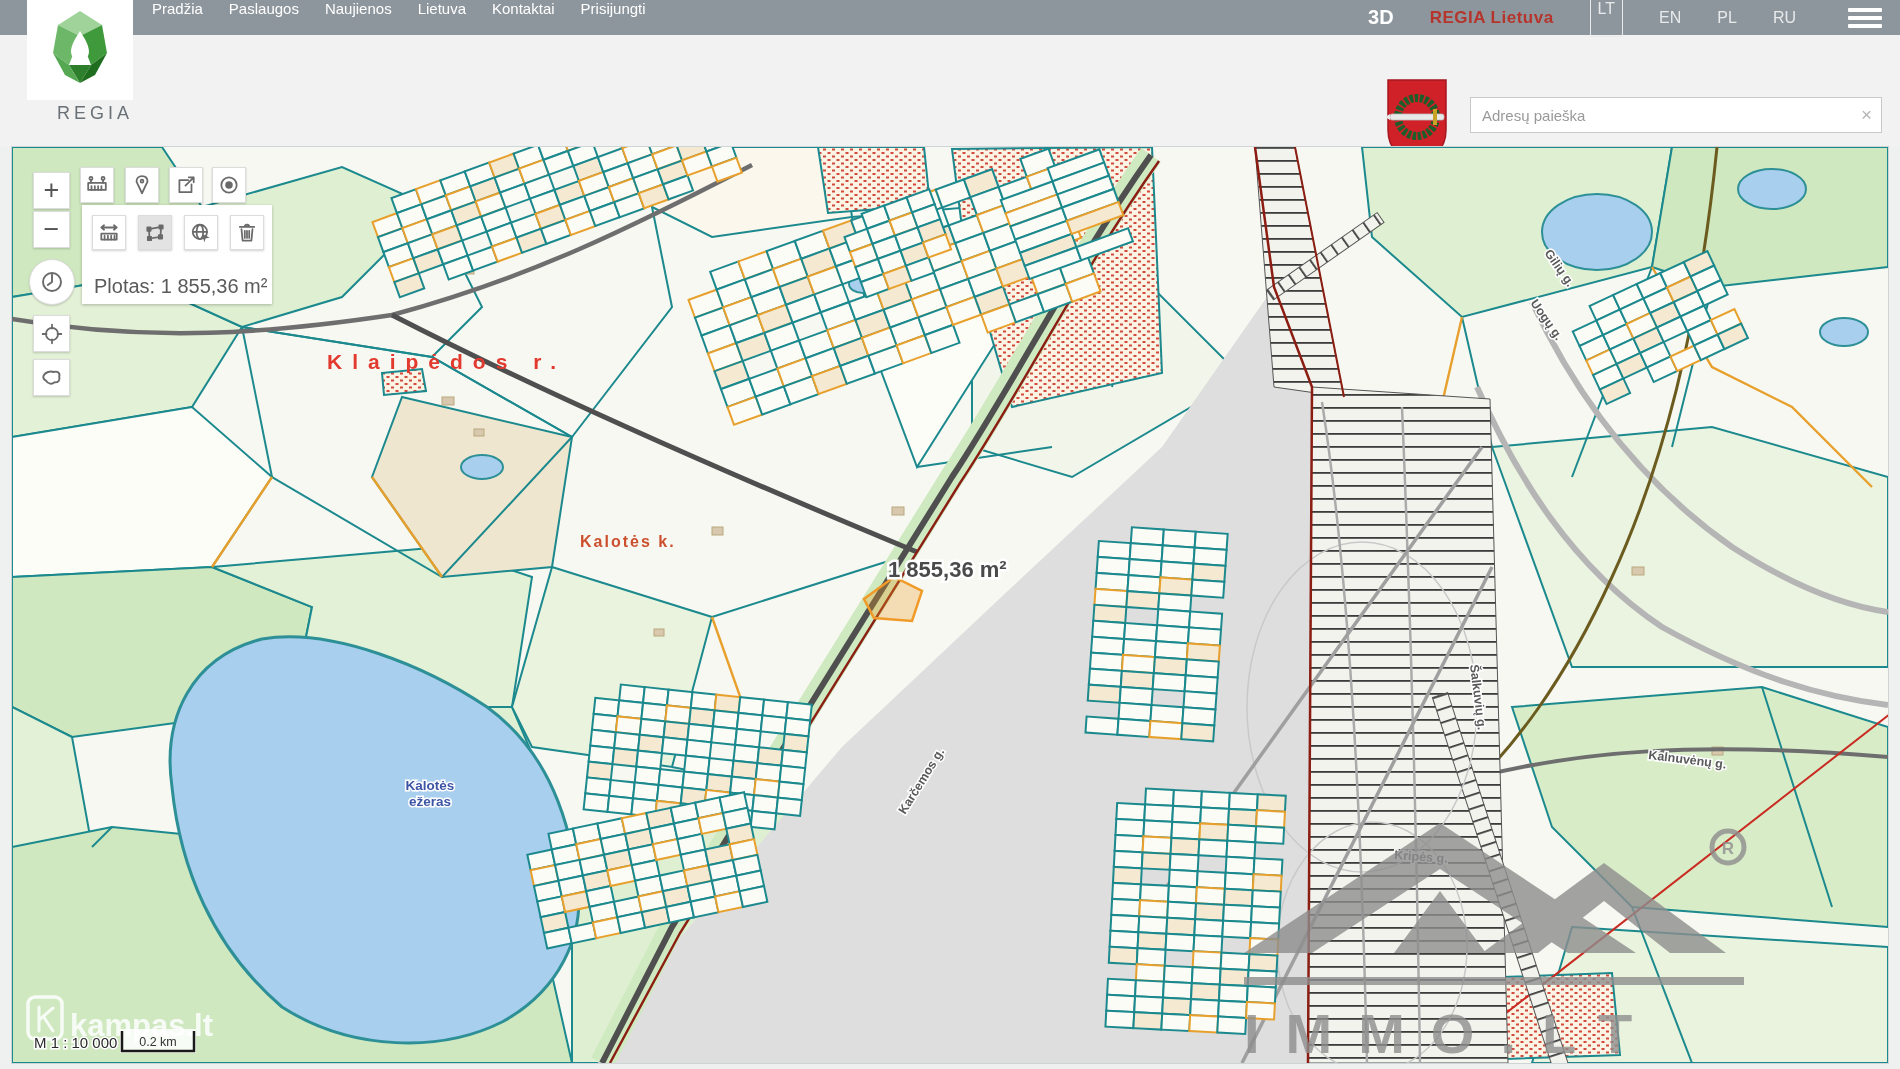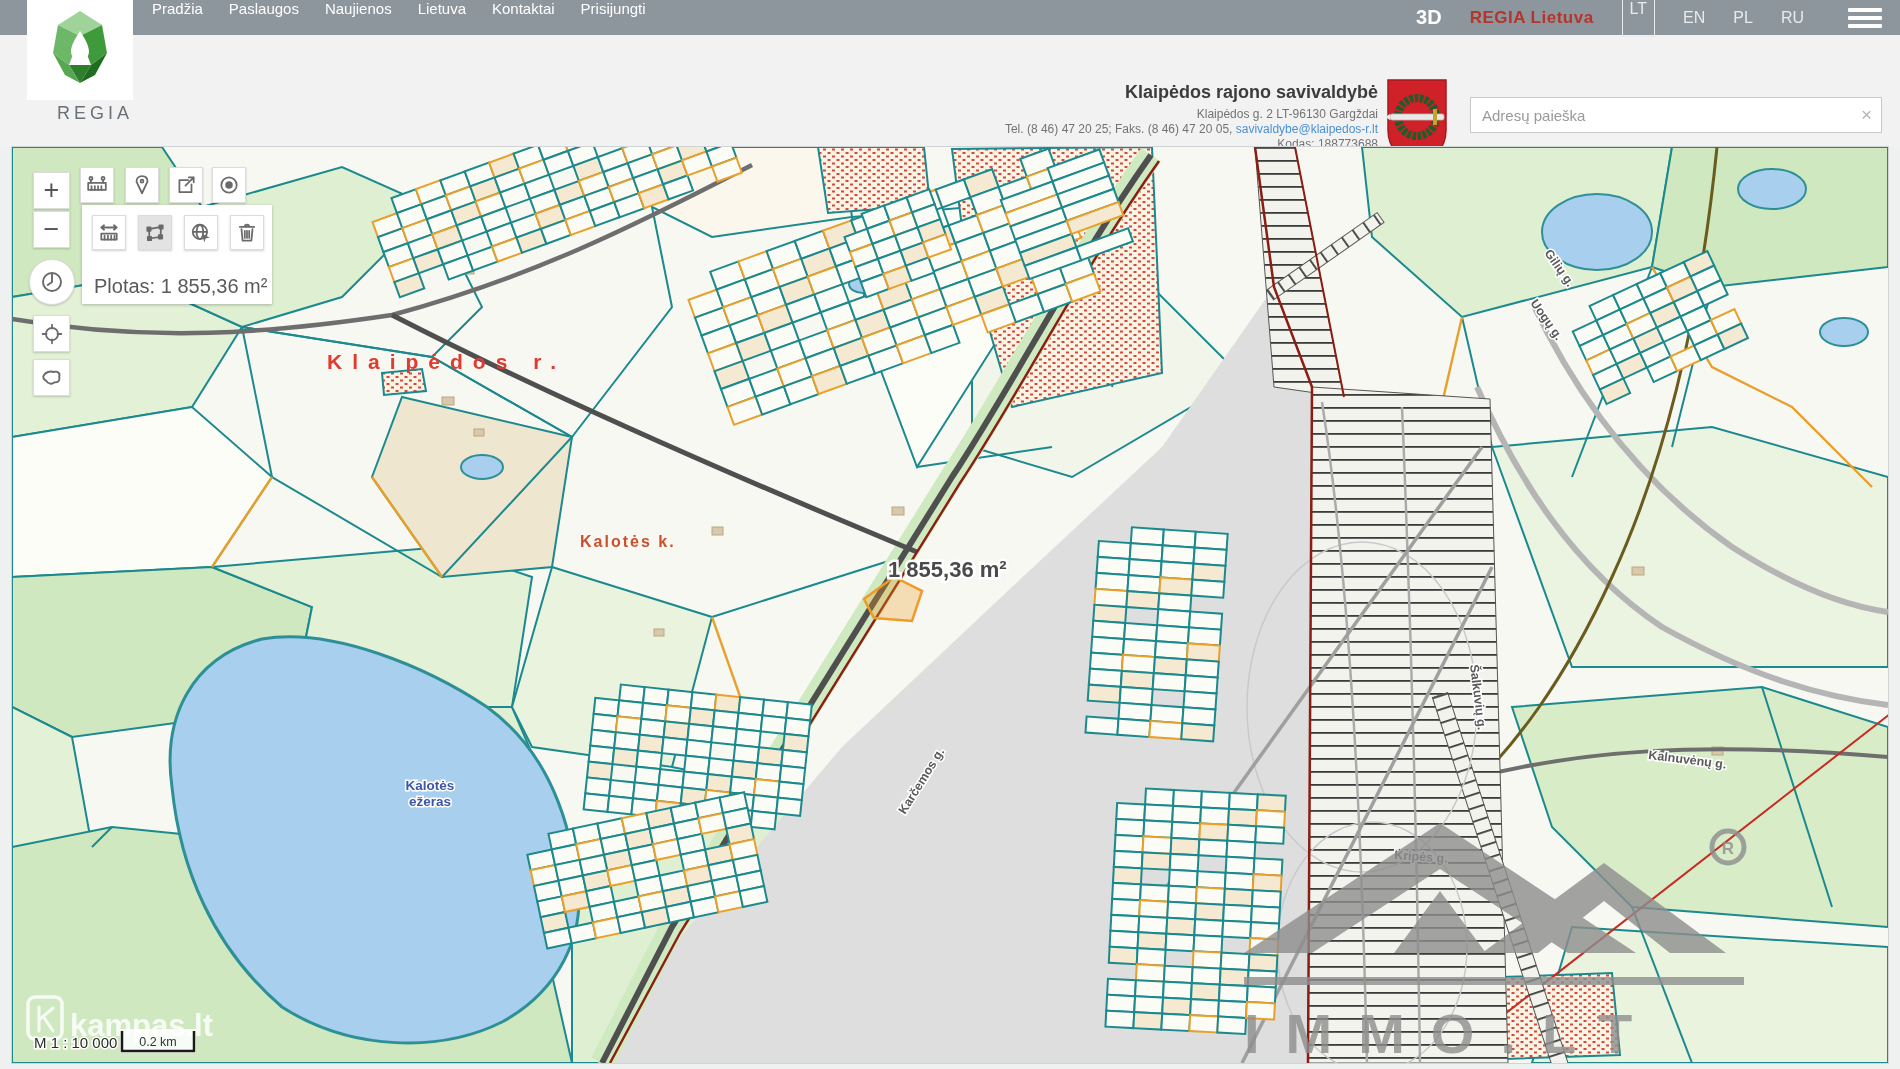--- a/index.html
+++ b/index.html
@@ -5,21 +5,21 @@
   html,body{margin:0;padding:0;}
   body{
     width:1900px;height:1069px;position:relative;overflow:hidden;
     background:#eff1f0;font-family:"Liberation Sans",sans-serif;
     -webkit-font-smoothing:antialiased;
   }
   
   .navbar{position:absolute;left:0;top:0;width:1900px;height:35px;background:#8e969d;z-index:30;}
   .nav-items{position:absolute;left:152px;top:0;height:35px;display:flex;gap:26px;}
   .nav-item{color:#fff;font-size:15px;cursor:pointer;white-space:nowrap;}
-  .nav-right{position:absolute;right:18px;top:0;height:35px;display:flex;align-items:center;gap:28px;}
+  .nav-right{position:absolute;right:18px;top:0;height:35px;display:flex;align-items:center;gap:36px;}
   .nav-3d{color:#fff;font-size:20px;font-weight:bold;}
   .nav-brand{color:#b5352c;font-size:17px;font-weight:bold;letter-spacing:.5px;}
   .lang{color:#e8eaeb;font-size:16px;cursor:pointer;}
   .lang.active{border:1px solid #e8eaeb;padding:1px 7px 18px 7px;}
   .burger{width:34px;height:20px;display:flex;flex-direction:column;justify-content:space-between;cursor:pointer;margin-left:16px;}
   .burger span{display:block;height:4px;background:#fff;border-radius:1px;}
   
   .logo-box{position:absolute;left:27px;top:0;width:106px;height:100px;background:#fff;z-index:31;display:flex;justify-content:center;align-items:flex-start;padding-top:9px;box-sizing:border-box;}
   .logo-text{position:absolute;left:27px;top:103px;width:106px;text-align:right;color:#6a7077;font-size:18px;letter-spacing:4px;z-index:31;}
   
@@ -80,26 +80,20 @@
     <polygon points="55,16 60,44 44,56 33,27" fill="#3f9a3c"></polygon>
     <polygon points="22,56 44,56 33,74" fill="#2e7f2c"></polygon>
     <polygon points="6,44 22,56 33,74 18,66" fill="#55a851"></polygon>
     <polygon points="60,44 44,56 33,74 48,66" fill="#1f6e1f"></polygon>
     <path d="M33,22 C38,30 42,36 42,43 a9,9 0 1 1 -18,0 C24,36 28,30 33,22 Z" fill="#fff"></path>
   </svg>
 </div>
 <div class="logo-text">REGIA</div>
 
 <div class="header">
-  <div class="muni">
-    <div class="muni-title">Klaipėdos rajono savivaldybė</div>
-    <div class="muni-line">Klaipėdos g. 2 LT-96130 Gargždai</div>
-    <div class="muni-line"><span>Tel. (8 46) 47 20 25; Faks. (8 46) 47 20 05, </span><a href="#">savivaldybe@klaipedos-r.lt</a></div>
-    <div class="muni-line">Kodas: 188773688</div>
-  </div>
   <svg class="coat" viewBox="0 0 62 86">
     <path d="M2,1 h58 v50 c0,20 -14,30 -29,34 C16,81 2,71 2,51 Z" fill="#cf2127" stroke="#a51920" stroke-width="1.5"></path>
     <circle cx="31" cy="38" r="19" fill="none" stroke="#1e5c2a" stroke-width="8" stroke-dasharray="3.5,1.6"></circle>
     <rect x="4" y="35" width="54" height="6" rx="2" fill="#e9e9e9" stroke="#bdbdbd" stroke-width="0.8"></rect>
     <rect x="47" y="30" width="4" height="16" fill="#c9a227"></rect>
     <polygon points="4,35 -1,38 4,41" fill="#e9e9e9"></polygon>
   </svg>
   <div class="search-wrap">
     <input type="text" placeholder="Adresų paieška" style="">
     <span class="search-clear">×</span>

